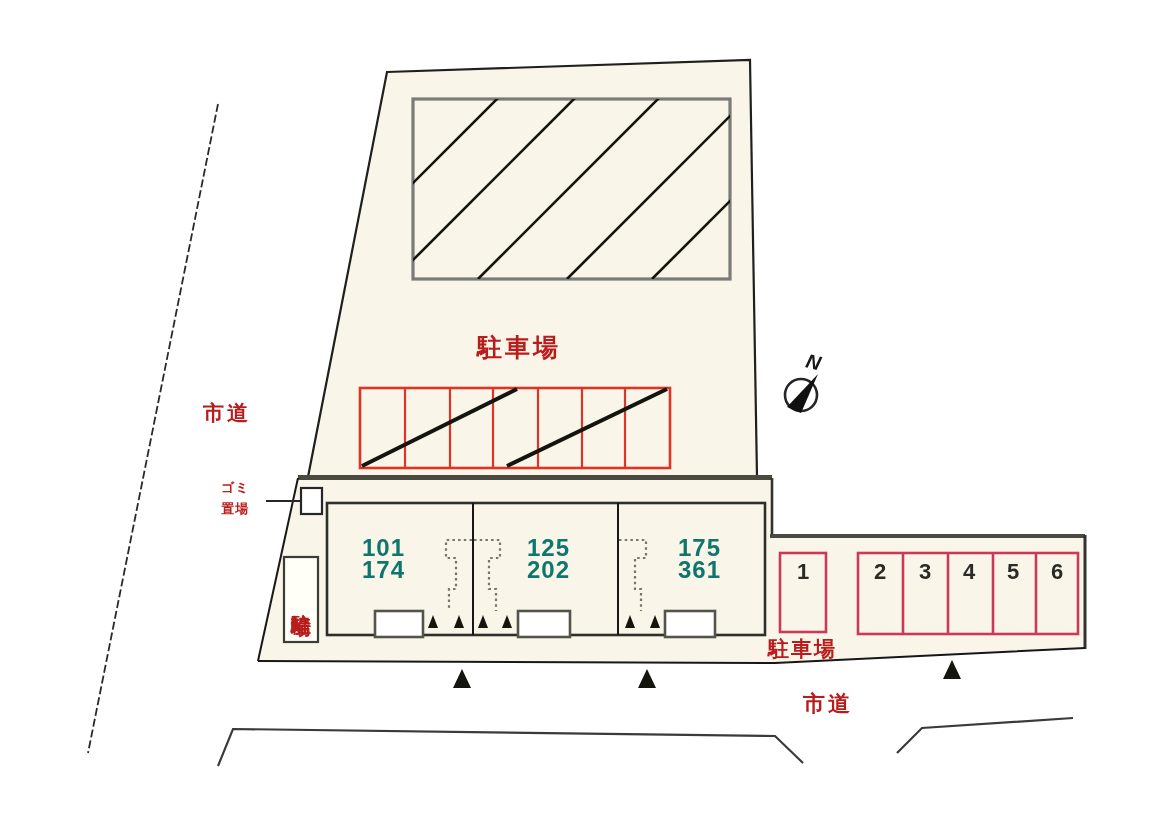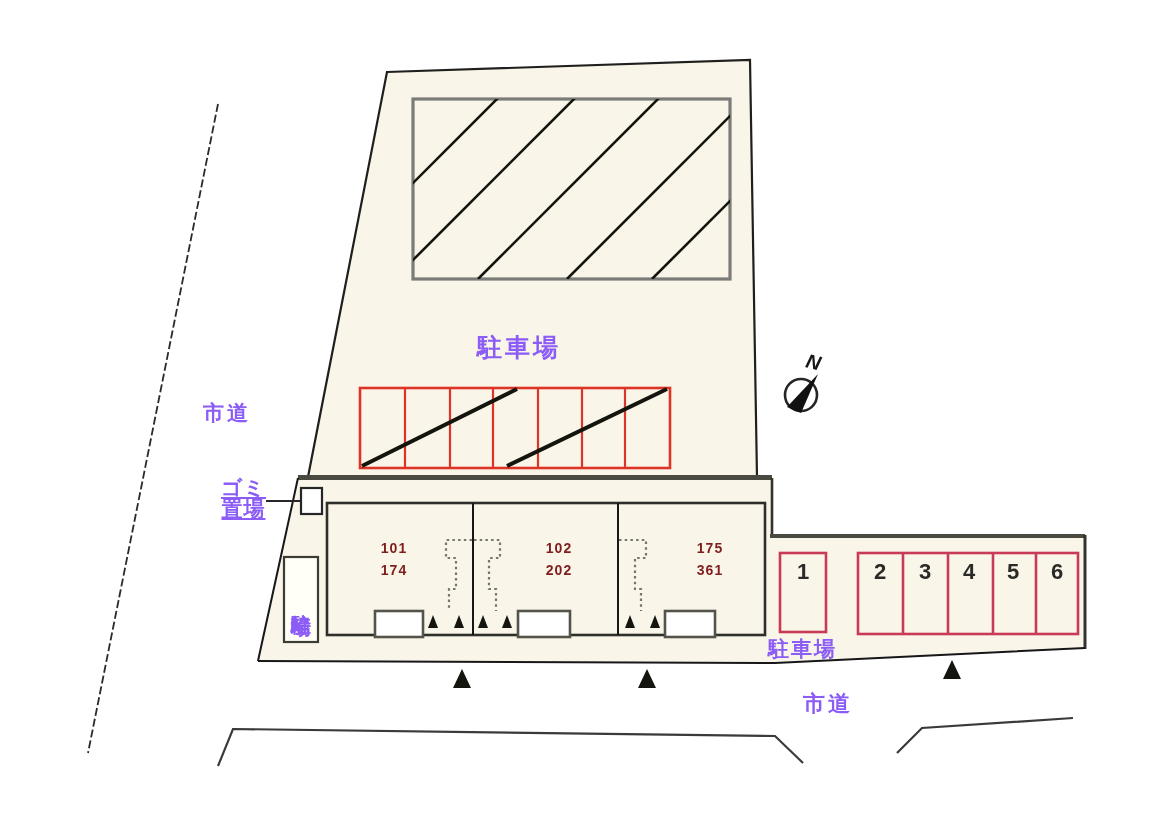--- a/index.html
+++ b/index.html
@@ -6,42 +6,42 @@
   .canvas{
     position:relative;
     width:1169px;height:826px;
     background:#ffffff;
     overflow:hidden;
     font-family:"Liberation Sans","DejaVu Sans",sans-serif;
   }
   svg{position:absolute;left:0;top:0;}
   .lbl{
     position:absolute;
-    color:#8b5cf6;
+    color:#b91c1c;
     font-weight:bold;
     white-space:pre;
     line-height:1.05;
   }
   .lbl-shido-left   {left:203px;top:402px;font-size:21px;letter-spacing:3px;}
   .lbl-chushajo-top {left:477px;top:334px;font-size:25px;letter-spacing:3px;}
   .lbl-gomi{
-    left:221px;top:477px;font-size:21px;letter-spacing:1px;
-    text-align:center;line-height:21px;text-decoration:underline;
+    left:221px;top:477px;font-size:13px;letter-spacing:1px;
+    text-align:center;line-height:21px;
   }
   .lbl-churinjo{
     left:284px;top:557px;width:34px;height:85px;
     font-size:20px;
     writing-mode:vertical-rl;text-orientation:upright;
     display:flex;align-items:center;justify-content:center;
     letter-spacing:2px;
   }
   .unit-lbl{
     position:absolute;width:64px;
-    text-align:center;font-size:14px;font-weight:bold;
-    color:#7f1d1d;letter-spacing:1px;line-height:22px;
+    font-size:24px;font-weight:bold;
+    color:#0f766e;letter-spacing:1px;line-height:22px;
   }
   .unit-1{left:362px;top:537px;}
   .unit-2{left:527px;top:537px;}
   .unit-3{left:678px;top:537px;}
   .space-num{
     position:absolute;width:32px;text-align:center;
     font-size:22px;font-weight:bold;color:#2a2a26;top:559px;
   }
   .sp1{left:787px;} .sp2{left:864px;} .sp3{left:909px;}
   .sp4{left:953px;} .sp5{left:997px;} .sp6{left:1041px;}
@@ -158,21 +158,21 @@
   <div class="lbl lbl-shido-left">市道</div>
 
   <div class="lbl lbl-chushajo-top">駐車場</div>
 
   <div class="lbl lbl-gomi"><span>ゴミ</span><br><span>置場</span></div>
 
   <div class="lbl lbl-churinjo">駐輪場</div>
 
   <div class="unit-lbl unit-1"><span>101</span><br><span>174</span></div>
 
-  <div class="unit-lbl unit-2"><span>102</span><br><span>202</span></div>
+  <div class="unit-lbl unit-2"><span>125</span><br><span>202</span></div>
 
   <div class="unit-lbl unit-3"><span>175</span><br><span>361</span></div>
 
   <div class="space-num sp1">1</div>
   <div class="space-num sp2">2</div>
   <div class="space-num sp3">3</div>
   <div class="space-num sp4">4</div>
   <div class="space-num sp5">5</div>
   <div class="space-num sp6">6</div>
 

